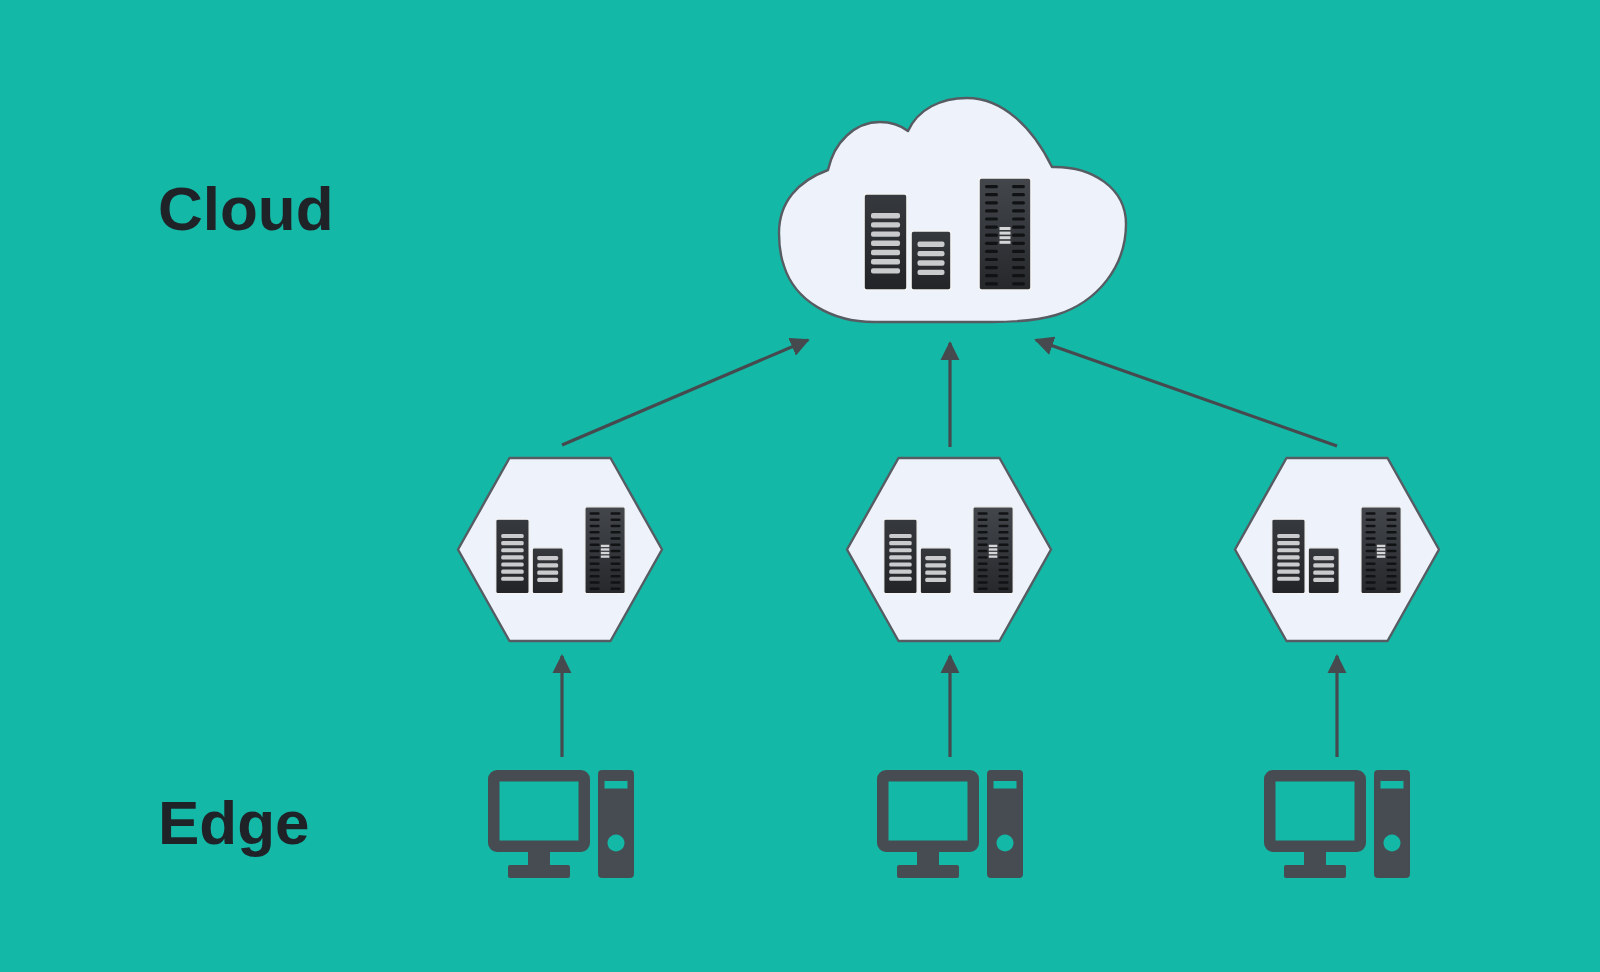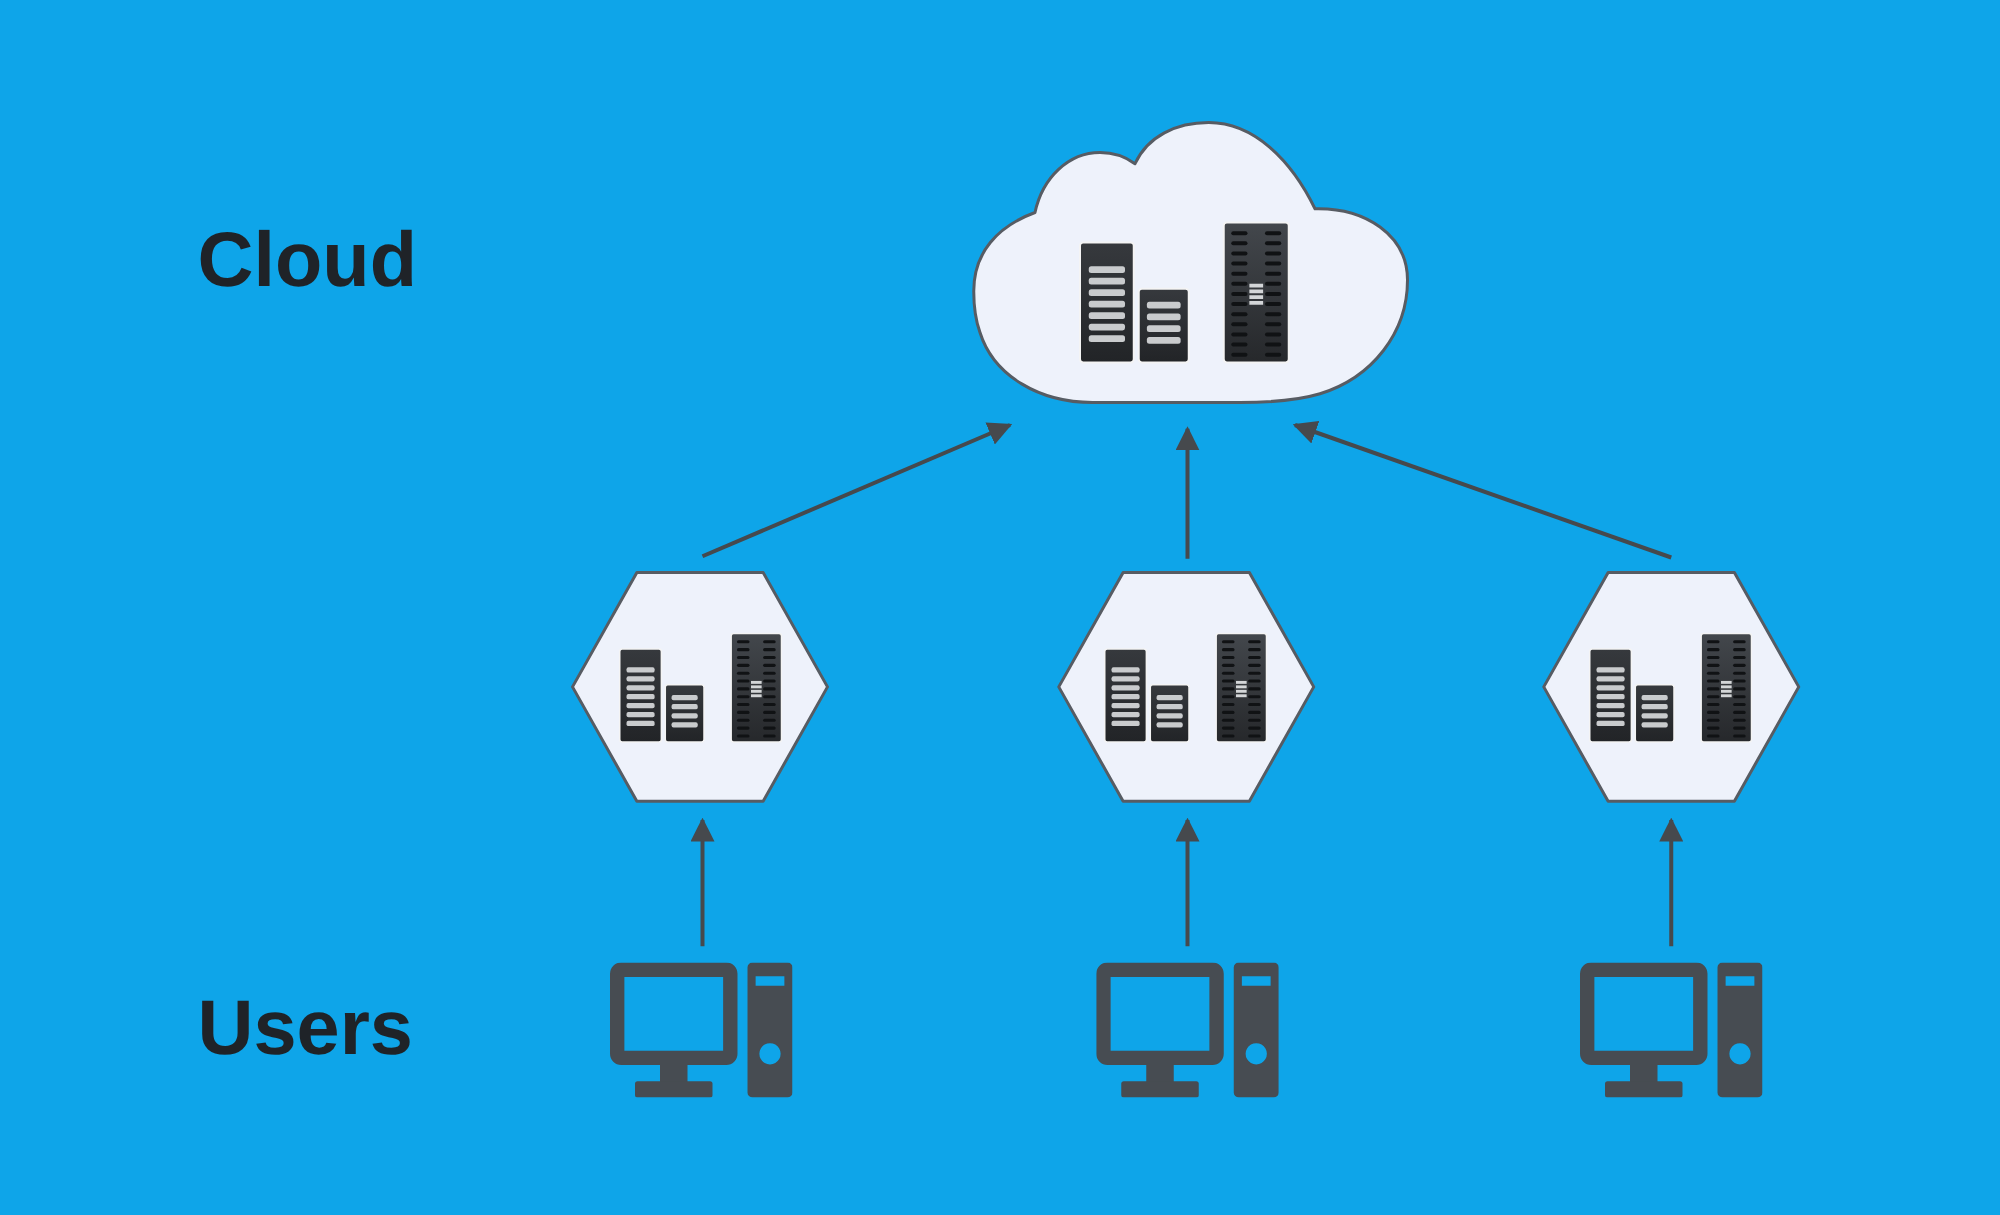--- a/index.html
+++ b/index.html
@@ -1,19 +1,19 @@
 <!DOCTYPE html>
 <html><head>
 <meta charset="utf-8">
 <style>
   html,body{margin:0;padding:0;background:#ffffff;}
   .canvas{
     position:relative;
     width:1600px;height:972px;
-    background:#0ea5e9;
+    background:#14b8a6;
     overflow:hidden;
     font-family:"Liberation Sans","DejaVu Sans",sans-serif;
   }
   .tier-label{
     position:absolute;
     left:158px;
     font-size:62px;
     font-weight:700;
     color:#1f2328;
     line-height:64px;
@@ -24,21 +24,21 @@
   #label-edge{top:512px;}
   #label-users{top:791px;}
   .abs{position:absolute;}
 </style>
 </head>
 <body>
 
 <div class="canvas">
 
   <div id="label-cloud" class="tier-label">Cloud</div>
-  <div id="label-users" class="tier-label">Users</div>
+  <div id="label-users" class="tier-label">Edge</div>
 
   <svg class="abs" style="left:0;top:0" width="1600" height="972">
     <defs>
       <marker id="ah" viewBox="0 0 10 10" refX="9" refY="5" markerWidth="6" markerHeight="6" orient="auto-start-reverse">
         <path d="M0,0 L10,5 L0,10 z" fill="#46494d"></path>
       </marker>
     </defs>
     <g stroke="#46494d" stroke-width="3.2" fill="none">
       <line x1="562" y1="757" x2="562" y2="656" marker-end="url(#ah)"></line>
       <line x1="950" y1="757" x2="950" y2="656" marker-end="url(#ah)"></line>

